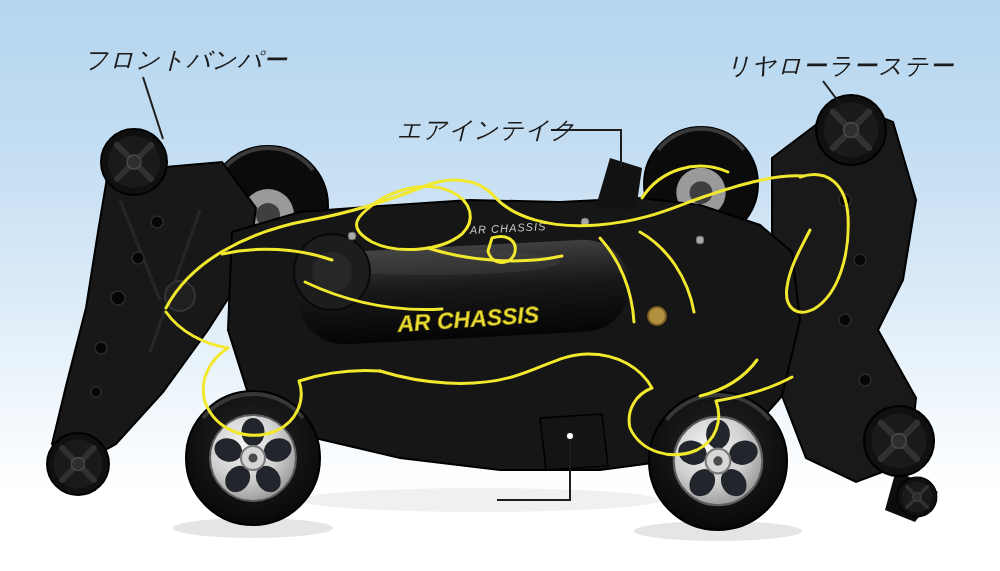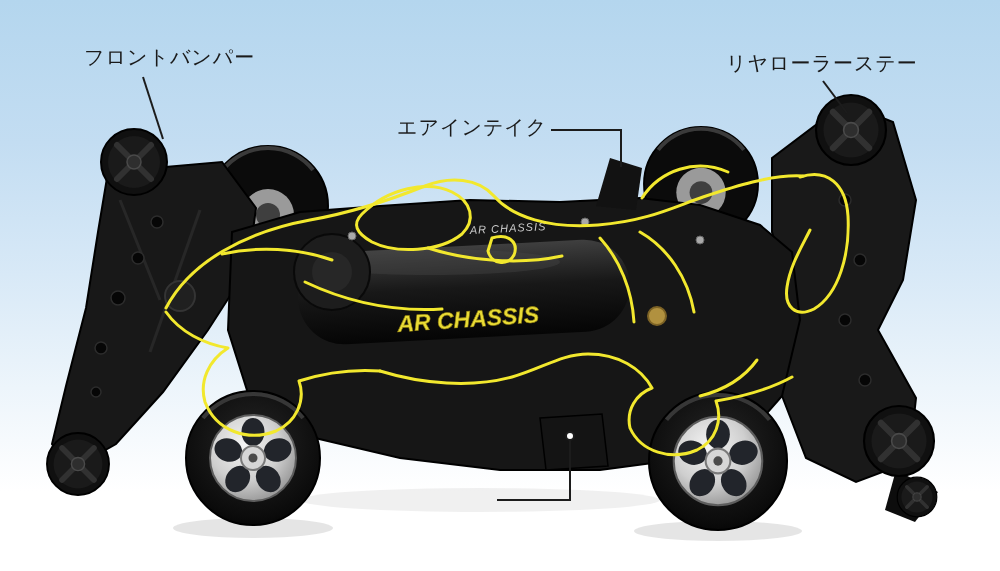--- a/index.html
+++ b/index.html
@@ -7,27 +7,28 @@
   body { font-family:"Liberation Sans","DejaVu Sans",sans-serif; }
   .stage {
     position:relative;
     width:1000px; height:571px;
     overflow:hidden;
     background:linear-gradient(180deg,#b4d6ee 0%, #c3ddf2 25%, #d8e9f7 48%, #edf5fb 68%, #ffffff 86%, #ffffff 100%);
   }
   svg.car { position:absolute; left:0; top:0; display:block; }
   .label {
     position:absolute;
-    font-size:20px;
+    font-size:24px;
     line-height:1.15;
     color:#1a1a1a;
     font-weight:500;
     letter-spacing:1px;
     white-space:nowrap;
     user-select:none;
+    font-style:italic;
   }
 </style>
 </head>
 <body>
 
 <div class="stage">
 
   <svg class="car" width="1000" height="571" viewBox="0 0 1000 571">
     <defs>
       <radialGradient id="rimG" cx="40%" cy="35%" r="75%">

